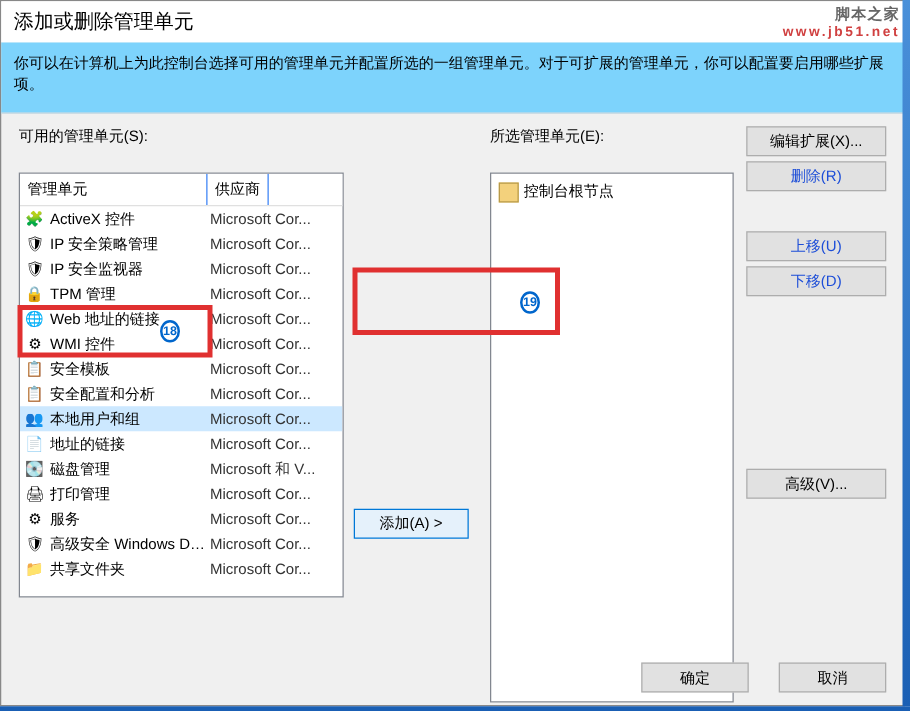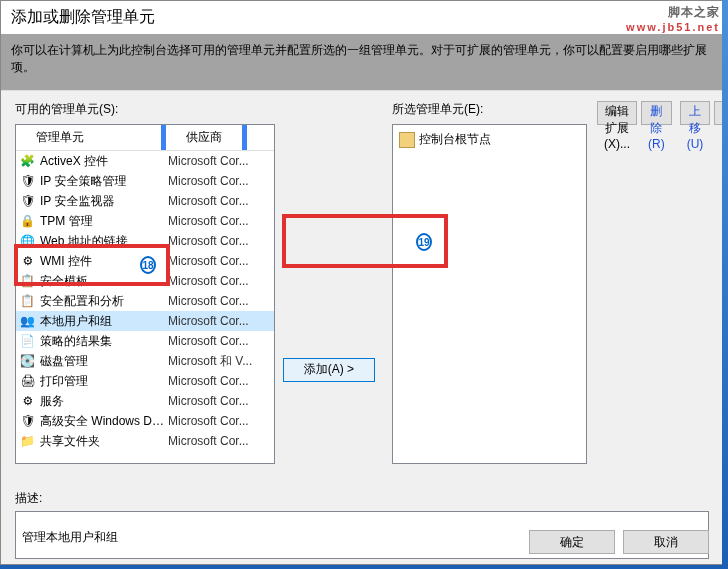--- a/index.html
+++ b/index.html
@@ -1,52 +1,52 @@
 <!DOCTYPE html>
 <html><head>
 <meta charset="utf-8">
 <style>
 *{box-sizing:border-box;font-family:"Microsoft YaHei","Segoe UI",sans-serif;font-size:12px}
 body{margin:0;width:728px;height:569px;background:#fff;position:relative;overflow:hidden}
 .dialog{position:absolute;left:0;top:0;width:724px;height:565px;background:#f0f0f0;border:1px solid #888}
 .title{padding:6px 10px;background:#fff;font-size:16px}
-.desc{padding:8px 10px 14px;background:#a3a3a3;border-bottom:1px solid #ddd}
+.desc{padding:8px 10px 14px;background:#7dd3fc;border-bottom:1px solid #ddd}
 .body{padding:10px 14px;display:flex;gap:8px;position:relative}
 .col-left{width:262px}
 .col-mid{width:102px;display:flex;align-items:center;padding-top:174px}
 .col-right{flex:1;display:flex;gap:10px}
-.label{margin-bottom:6px}
+.label{margin-bottom:20px}
 .listbox{border:1px solid #828790;background:#fff;overflow:hidden}
 .lb-left{height:340px}
-.lb-right{width:195px;height:340px;padding:4px}
+.lb-right{width:195px;height:424px;padding:4px}
 .hdr{display:flex;background:#fff;border-bottom:1px solid #e0e0e0}
-.hdr>div{padding:4px 20px;border-right:5px solid #3b82f6}
+.hdr>div{padding:4px 6px;border-right:1px solid #3b82f6}
 .hdr>div:first-child{width:150px}
 .rows{overflow-y:auto;height:314px}
 .row{display:flex;align-items:center;height:20px;padding:0 4px;white-space:nowrap}
 .row .ic{width:16px;height:16px;margin-right:4px;flex-shrink:0;display:inline-flex;align-items:center;justify-content:center}
 .row .nm{width:128px;overflow:hidden;text-overflow:ellipsis}
 .row .vd{overflow:hidden;text-overflow:ellipsis;color:#333}
 .row.sel{background:#cce8ff}
-.btncol{display:flex;flex-direction:row;gap:4px;width:112px}
+.btncol{display:flex;flex-direction:column;gap:4px;width:112px}
 .wbtn{height:24px;border:1px solid #adadad;background:#e1e1e1;cursor:pointer}
 .wbtn.dis{color:#1d4ed8}
 .spacer{height:24px}
 .addbtn{width:92px;height:24px;border:1px solid #0078d7;background:#e5f1fb;cursor:pointer}
 .descbox{margin:16px 14px}
 .descarea{border:1px solid #828790;background:#fff;height:48px;padding:17px 6px;margin-top:4px}
-.footer{position:absolute;bottom:10px;right:14px;display:flex;gap:8px}
+.footer{position:absolute;bottom:10px;right:14px;display:flex;gap:24px}
 .fbtn{width:86px;height:24px;border:1px solid #adadad;background:#e1e1e1;cursor:pointer}
 .tree-item{display:flex;align-items:center;padding:2px}
 .tree-ic{width:16px;height:16px;background:#f3d17c;border:1px solid #b89a4a;margin-right:4px}
 .redbox{position:absolute;border:4px solid #e03030;pointer-events:none}
 .rb1{left:14px;top:244px;width:156px;height:42px}
 .rb2{left:282px;top:214px;width:166px;height:54px}
 .badge{position:absolute;width:16px;height:18px;border:2px solid #0066cc;border-radius:50%;background:#fff;color:#0066cc;font-weight:bold;font-size:10px;display:flex;align-items:center;justify-content:center;pointer-events:none}
-.bd1{left:140px;top:256px}
+.bd1{left:128px;top:256px}
 .bd2{left:416px;top:233px}
 .watermark{position:absolute;right:8px;top:2px;font-size:16px;font-weight:bold;color:#666;letter-spacing:1px;text-align:right;pointer-events:none}
 .watermark .url{font-size:11px;color:#d04040;letter-spacing:2px;display:block}
 .taskbar{position:absolute;left:0;bottom:0;width:728px;height:4px;background:#1a5fb4}
 .edge{position:absolute;right:0;top:0;width:6px;height:565px;background:linear-gradient(#4a90d9,#1a5fb4)}
 </style>
 </head>
 <body>
 
 <div class="dialog">
@@ -102,21 +102,21 @@
               <span class="nm">安全配置和分析</span>
               <span class="vd">Microsoft Cor...</span>
             </div>
             <div class="row sel">
               <span class="ic">👥</span>
               <span class="nm">本地用户和组</span>
               <span class="vd">Microsoft Cor...</span>
             </div>
             <div class="row">
               <span class="ic">📄</span>
-              <span class="nm">策略的结果集</span>
+              <span class="nm">地址的链接</span>
               <span class="vd">Microsoft Cor...</span>
             </div>
             <div class="row">
               <span class="ic">💽</span>
               <span class="nm">磁盘管理</span>
               <span class="vd">Microsoft 和 V...</span>
             </div>
             <div class="row">
               <span class="ic">🖨</span>
               <span class="nm">打印管理</span>

